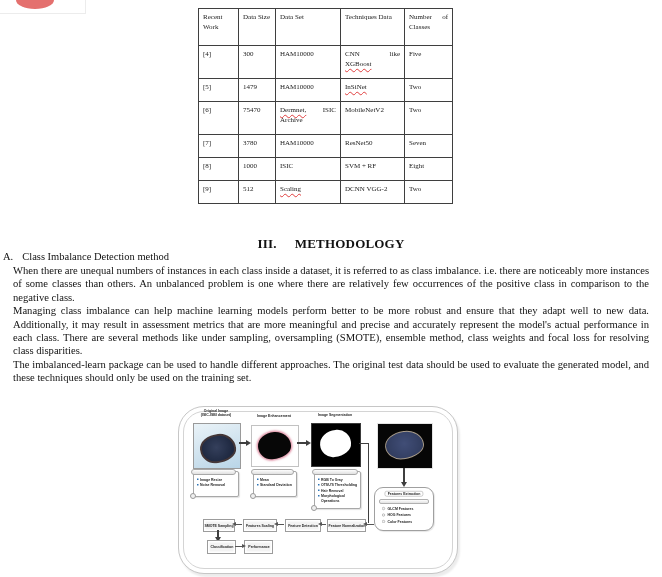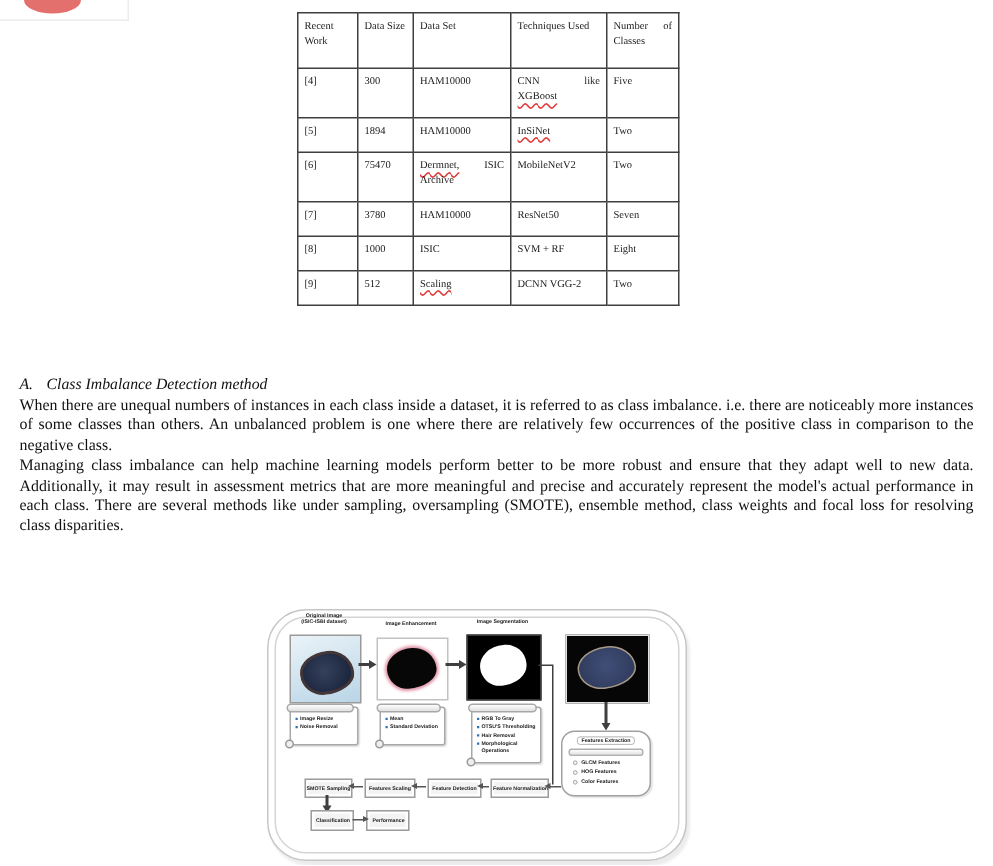--- a/index.html
+++ b/index.html
@@ -19,21 +19,21 @@
              font-weight:normal;padding:3px 4px 9px 4px;overflow:hidden;}
   .lit-table th{padding-bottom:13px;}
   .squiggle{text-decoration:underline;text-decoration-style:wavy;
             text-decoration-color:var(--squiggle_red,#e03e3e);
             text-decoration-thickness:1px;text-underline-offset:1.5px;}
 
   
   .heading{position:absolute;left:0;right:0;top:236px;text-align:center;font-weight:bold;
            font-size:13px;letter-spacing:.2px;}
   .heading .num{margin-right:18px;}
-  .subheading{position:absolute;left:13px;top:251px;font-style:italic;font-size:10.5px;}
+  .subheading{position:absolute;left:3px;top:251px;font-size:10.5px;}
   .subheading .sub-label{margin-right:9px;}
   .bodytext{position:absolute;left:13px;top:264px;width:636px;font-size:10.6px;
             line-height:13.4px;text-align:justify;}
   .bodytext p{margin:0;}
 
   
   .figure{position:absolute;left:178px;top:406px;width:278px;height:166px;background:#fff;
           border:1.5px solid #c6c6c6;border-radius:26px;box-shadow:2px 3px 2px rgba(0,0,0,.08);
           font-family:"Liberation Sans",sans-serif;color:#222;}
   .figure-inner{position:absolute;inset:4px;border:1px solid #d4d4d4;border-radius:21px;}
@@ -141,35 +141,35 @@
         <col style="width:37px">
         <col style="width:65px">
         <col style="width:64px">
         <col style="width:48px">
     </colgroup>
     <thead>
       <tr>
           <th>Recent Work</th>
           <th>Data Size</th>
           <th>Data Set</th>
-          <th>Techniques Used</th>
+          <th>Techniques Data</th>
           <th>Number of Classes</th>
         </tr>
     </thead>
     <tbody>
         <tr>
           <td><span>[4]</span></td>
           <td><span>300</span></td>
           <td><span>HAM10000</span></td>
           <td><span>CNN like </span><span class="squiggle">XGBoost</span></td>
           <td><span>Five</span></td>
         </tr>
         <tr>
           <td><span>[5]</span></td>
-          <td><span>1894</span></td>
+          <td><span>1479</span></td>
           <td><span>HAM10000</span></td>
           <td><span class="squiggle">InSiNet</span></td>
           <td><span>Two</span></td>
         </tr>
         <tr>
           <td><span>[6]</span></td>
           <td><span>75470</span></td>
           <td><span class="squiggle">Dermnet,</span><span> ISIC Archive</span></td>
           <td><span>MobileNetV2</span></td>
           <td><span>Two</span></td>
@@ -191,28 +191,32 @@
         <tr>
           <td><span>[9]</span></td>
           <td><span>512</span></td>
           <td><span class="squiggle">Scaling</span></td>
           <td><span>DCNN VGG-2</span></td>
           <td><span>Two</span></td>
         </tr>
       </tbody>
   </table>
 
+  <div class="heading">
+    <span class="num">III.</span><span>METHODOLOGY</span>
+  </div>
 
   <div class="subheading">
     <span class="sub-label">A.</span><span>Class Imbalance Detection method</span>
   </div>
 
   <div class="bodytext">
     <p>When there are unequal numbers of instances in each class inside a dataset, it is referred to as class imbalance. i.e. there are noticeably more instances of some classes than others. An unbalanced problem is one where there are relatively few occurrences of the positive class in comparison to the negative class.</p>
     <p>Managing class imbalance can help machine learning models perform better to be more robust and ensure that they adapt well to new data. Additionally, it may result in assessment metrics that are more meaningful and precise and accurately represent the model's actual performance in each class. There are several methods like under sampling, oversampling (SMOTE), ensemble method, class weights and focal loss for resolving class disparities.</p>
+    <p>The imbalanced-learn package can be used to handle different approaches. The original test data should be used to evaluate the generated model, and these techniques should only be used on the training set.</p>
   </div>
 
   <div class="figure">
     <div class="figure-inner"></div>
 
     <div class="stage-label" id="lab1">
       <span class="t"><span>Original Image</span><br><span>(ISIC-ISBI dataset)</span></span>
     </div>
     <div class="stage-label" id="lab2">
       <span class="t">Image Enhancement</span>

